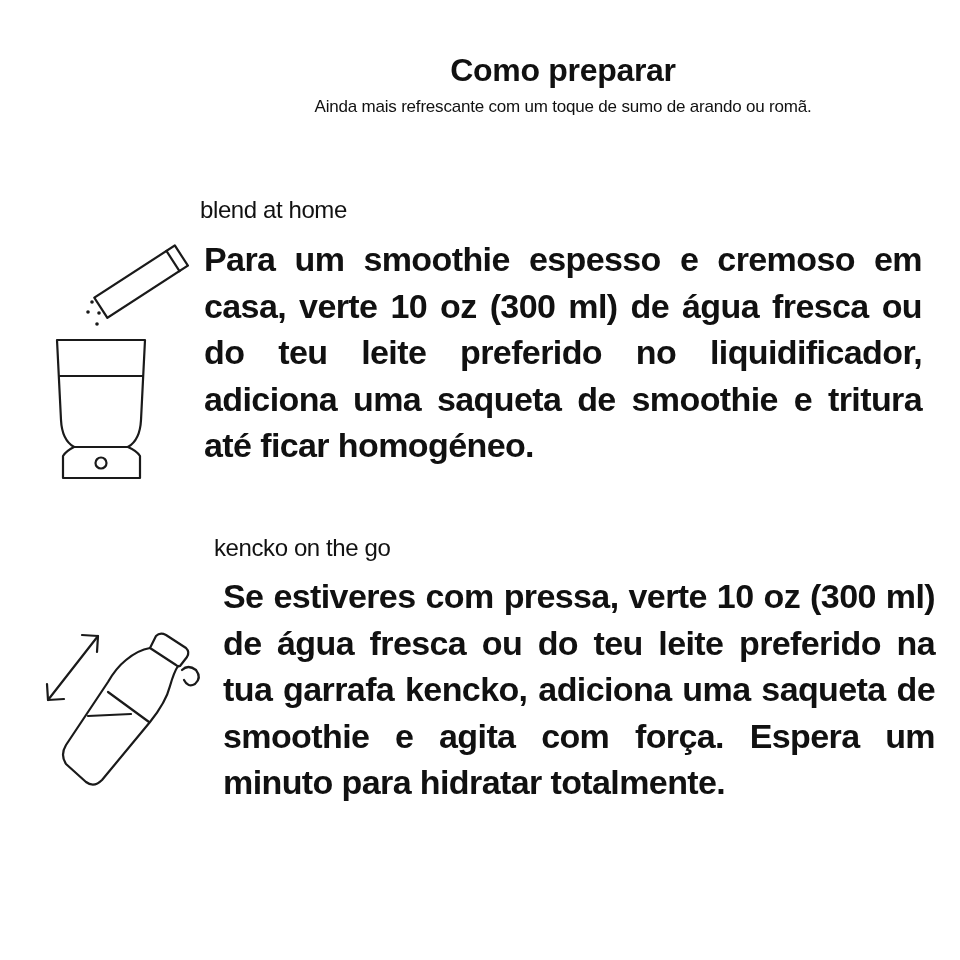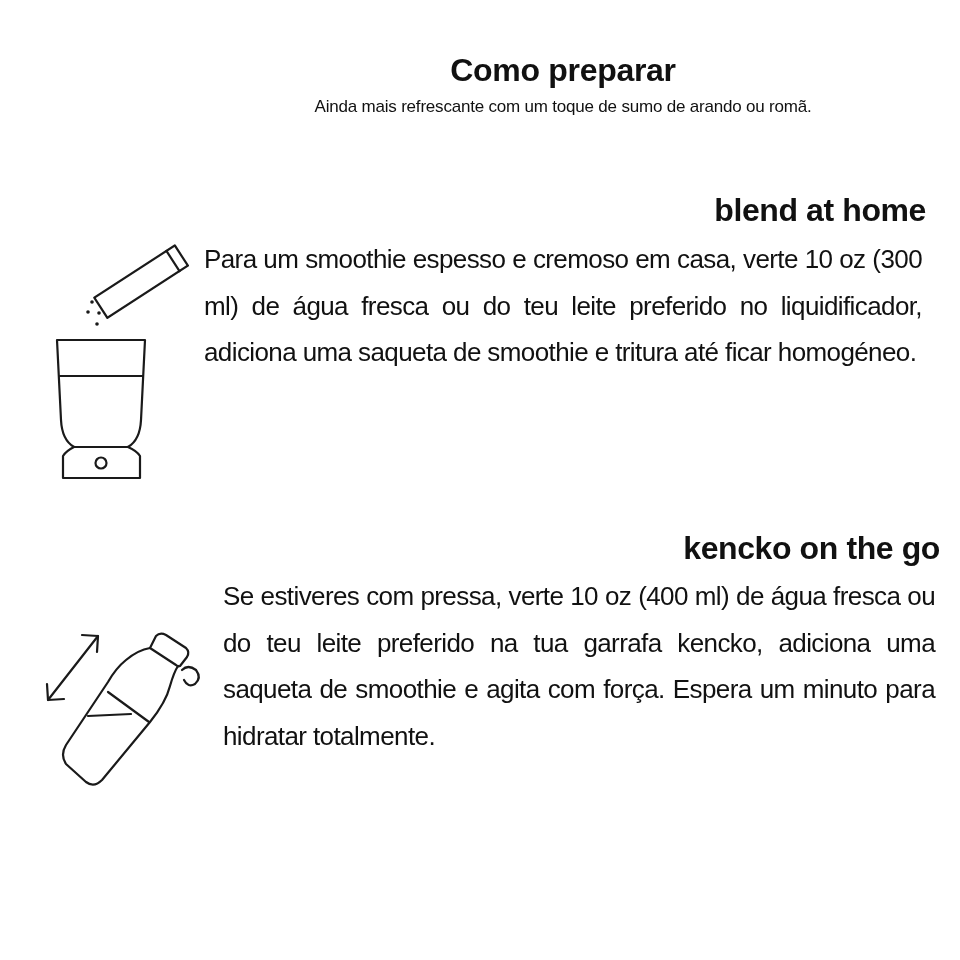--- a/index.html
+++ b/index.html
@@ -31,34 +31,35 @@
       left: 0;
       top: 95px;
       width: 1126px;
       text-align: center;
       font-size: 17px;
       line-height: 24px;
       letter-spacing: -0.2px;
     }
     .section-heading {
       position: absolute;
-      font-weight: bold;
-      font-size: 32px;
+      font-weight: normal;
+      font-size: 24px;
       line-height: 44px;
-      text-align: right;
+      text-align: left;
       letter-spacing: -0.4px;
     }
     .section-body {
       position: absolute;
-      font-size: 26px;
+      font-size: 34px;
       line-height: 46.5px;
       text-align: justify;
       text-align-last: left;
       letter-spacing: -0.6px;
       transform-origin: left top;
+      font-weight: bold;
     }
     #blend-heading { left: 200px; top: 188px; width: 726px; }
     #blend-body    { left: 204px; top: 236px; width: 718px; }
     #shake-heading { left: 214px; top: 526px; width: 726px; }
     #shake-body    { left: 223px; top: 573px; width: 712px; }
     .icon {
       position: absolute;
     }
     #blender-icon { left: 40px; top: 240px; width: 150px; height: 250px; }
     #bottle-icon  { left: 30px; top: 620px; width: 190px; height: 180px; }
@@ -106,13 +107,13 @@
 
     <path d="M120 28 L126 16 Q130 12 136 15 L156 28 Q160 32 157 37 L150 46 Q148 47 146 45 Z"></path>
 
     <path d="M152 50 Q158 44 166 50 Q172 58 165 64 Q158 68 154 60"></path>
 
     <line x1="78" y1="72" x2="119" y2="102"></line>
     <line x1="58" y1="96" x2="101" y2="94"></line>
   </svg>
 </div>
 <div class="section-heading" id="shake-heading">kencko on the go</div>
-<div class="section-body" id="shake-body">Se estiveres com pressa, verte 10 oz (400 ml) de água fresca ou do teu leite preferido na tua garrafa kencko, adiciona uma saqueta de smoothie e agita com força. Espera um minuto para hidratar totalmente.</div>
+<div class="section-body" id="shake-body">Se estiveres com pressa, verte 10 oz (300 ml) de água fresca ou do teu leite preferido na tua garrafa kencko, adiciona uma saqueta de smoothie e agita com força. Espera um minuto para hidratar totalmente.</div>
 
 </body></html>

